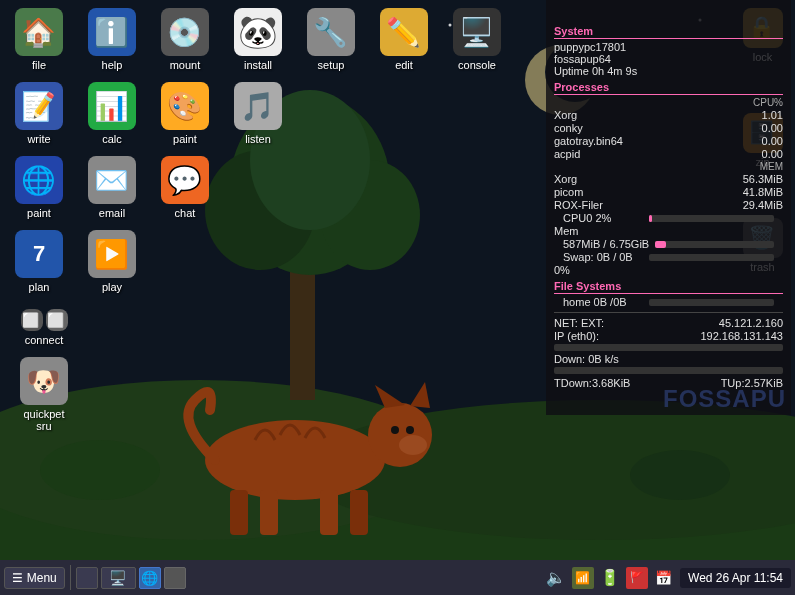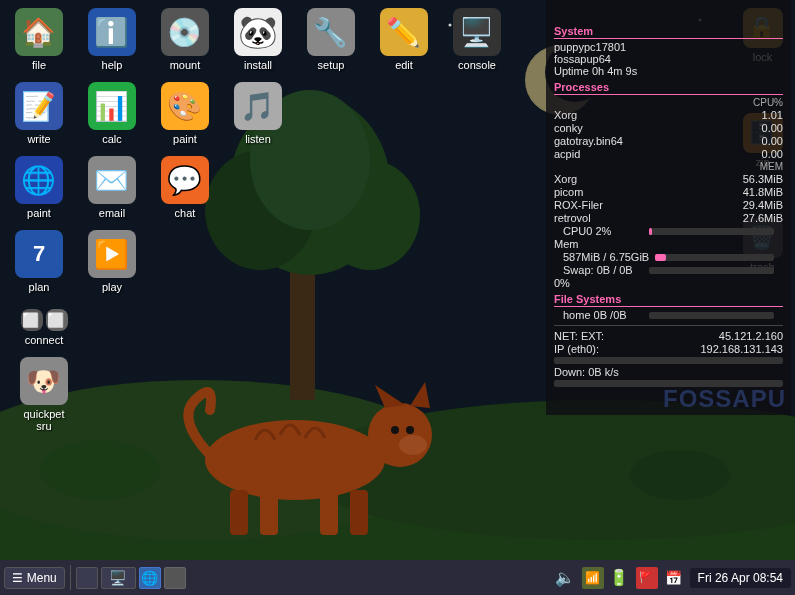--- a/index.html
+++ b/index.html
@@ -434,24 +434,20 @@
         <span class="value">56.3MiB</span>
     </div>
     <div class="sysmon-row">
       <span class="label">picom</span>
         <span class="value">41.8MiB</span>
     </div>
     <div class="sysmon-row">
       <span class="label">ROX-Filer</span>
         <span class="value">29.4MiB</span>
     </div>
-    <div class="sysmon-row">
-      <span class="label">retrovol</span>
-        <span class="value">27.6MiB</span>
-    </div>
 
     <div class="resource-row">
       <span class="resource-label">CPU0 2%</span>
       <div class="resource-bar-wrap">
         <div class="progress-bar-container">
           <div class="progress-bar" style="width:2%;"></div>
         </div>
       </div>
     </div>
     <div style="color:#e0e0e0;">Mem</div>
@@ -492,20 +488,24 @@
         <span class="label">IP (eth0):</span>
         <span class="value">192.168.131.143</span>
       </div>
       <div class="progress-bar-container">
         <div class="progress-bar" style="width:0%"></div>
       </div>
       <div style="color:#e0e0e0;">Down: 0B  k/s</div>
       <div class="progress-bar-container">
         <div class="progress-bar" style="width:0%"></div>
       </div>
+      <div class="sysmon-row" style="margin-top:3px;">
+        <span class="label">TDown:3.68KiB</span>
+        <span class="value">TUp:2.57KiB</span>
+      </div>
     </div>
 
     <div style="position:absolute; bottom:2px; right:5px; font-size:24px; font-weight:bold; color:#2a3a6a; letter-spacing:1px; opacity:0.8;">FOSSAPU</div>
   </div>
 </div>
 
 <div id="taskbar">
   <button class="taskbar-btn">
     <span>☰</span>
     
@@ -527,15 +527,15 @@
   <div class="taskbar-tray">
     <div class="tray-icon">🔈</div>
     <div style="width:22px;height:22px;background:#556633;border-radius:2px;display:flex;align-items:center;justify-content:center;cursor:pointer;">
       <span style="font-size:12px;">📶</span>
     </div>
     <div class="tray-icon">🔋</div>
     <div style="width:22px;height:22px;background:#cc3333;border-radius:2px;display:flex;align-items:center;justify-content:center;cursor:pointer;">
       <span style="font-size:11px;">🚩</span>
     </div>
     <div class="tray-icon" style="font-size:14px;">📅</div>
-    <div class="tray-clock">Fri 26 Apr 08:54</div>
+    <div class="tray-clock">Wed 26 Apr 11:54</div>
   </div>
 </div>
 
 </body></html>

